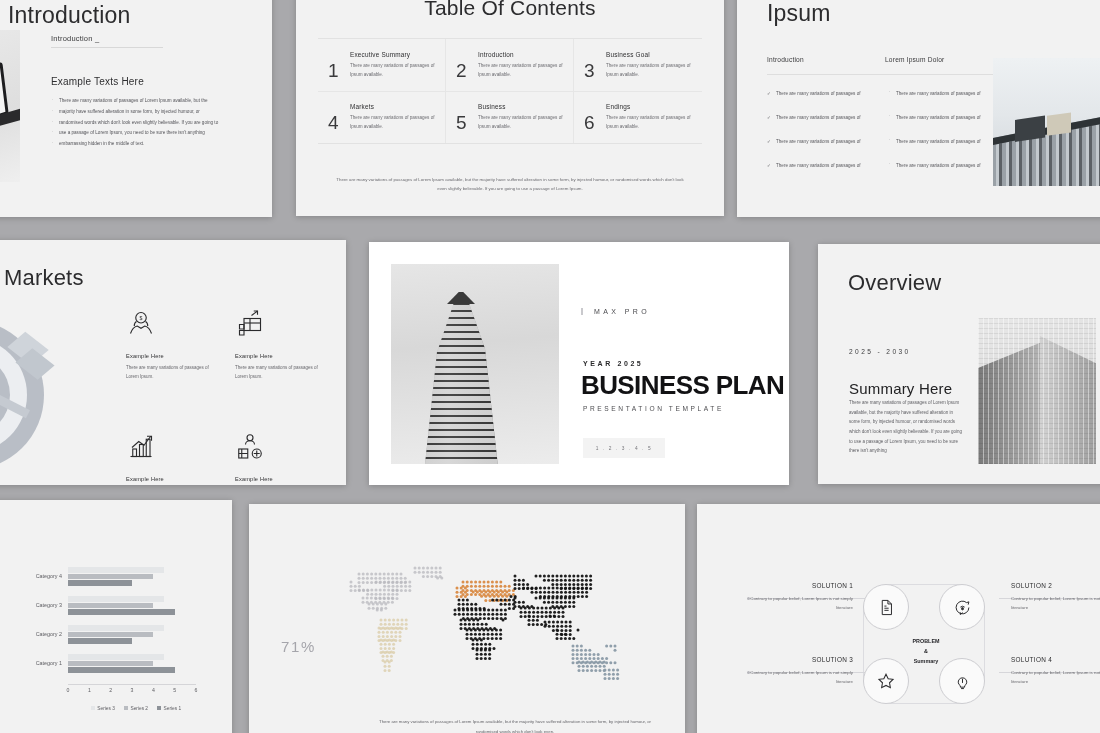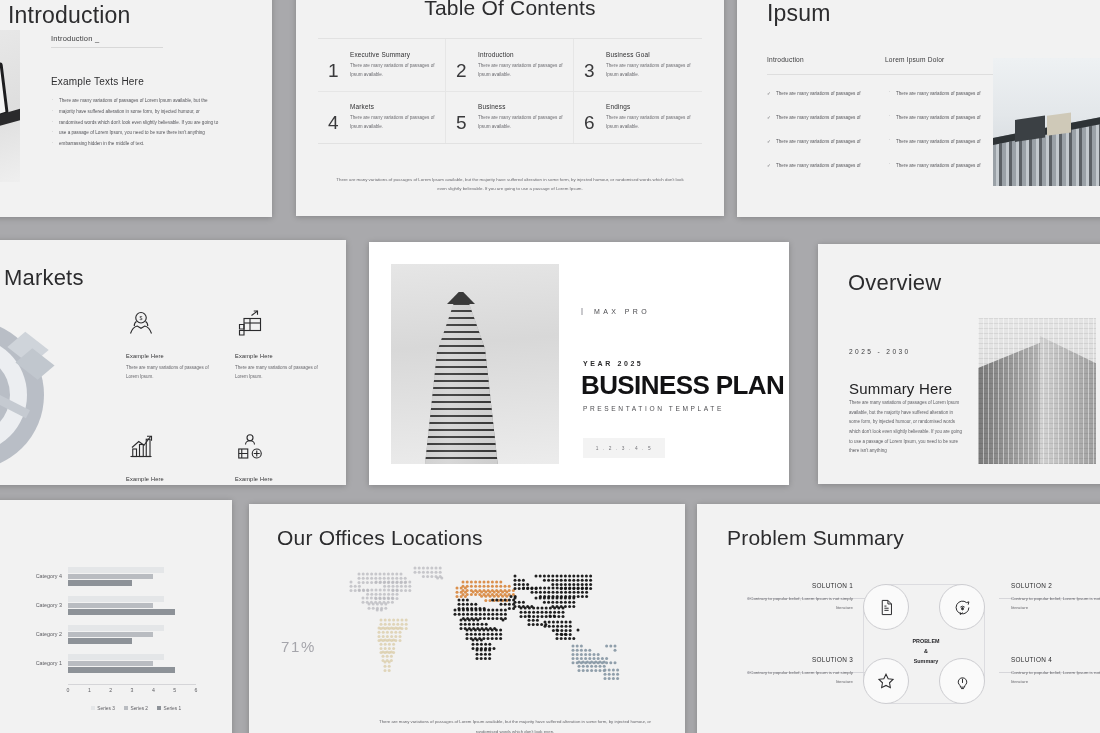--- a/index.html
+++ b/index.html
@@ -489,21 +489,20 @@
       <div class="ch-legend">
         <span class="lg3"><i></i><b style="font-weight:400">Series 3</b></span>
         <span class="lg2"><i></i><b style="font-weight:400">Series 2</b></span>
         <span class="lg1"><i></i><b style="font-weight:400">Series 1</b></span>
       </div>
     </div>
   </div>
 
   <div class="slide" id="s-map">
     <div class="slide-bg"></div>
-    <div class="s-title">Our Offices Locations</div>
     <div class="map-pct">71%</div>
     <div class="map-canvas">
       <svg viewBox="0 0 340 130" id="map-svg">
           <circle cx="30.0" cy="8.0" r="1.5" fill="#b8b8bd" opacity="0.75"></circle>
           <circle cx="34.2" cy="8.0" r="1.5" fill="#b8b8bd" opacity="0.75"></circle>
           <circle cx="38.4" cy="8.0" r="1.5" fill="#b8b8bd" opacity="0.75"></circle>
           <circle cx="42.6" cy="8.0" r="1.5" fill="#b8b8bd" opacity="0.75"></circle>
           <circle cx="46.8" cy="8.0" r="1.5" fill="#b8b8bd" opacity="0.75"></circle>
           <circle cx="51.0" cy="8.0" r="1.5" fill="#b8b8bd" opacity="0.75"></circle>
           <circle cx="55.2" cy="8.0" r="1.5" fill="#b8b8bd" opacity="0.75"></circle>
@@ -1215,21 +1214,20 @@
           <circle cx="280.2" cy="112.4" r="1.5" fill="#8a9aa6" opacity="0.95"></circle>
           <circle cx="284.4" cy="112.4" r="1.5" fill="#8a9aa6" opacity="0.95"></circle>
           <circle cx="288.6" cy="112.4" r="1.5" fill="#8a9aa6" opacity="0.95"></circle>
         </svg>
     </div>
     <div class="map-foot">There are many variations of passages  of Lorem Ipsum available, but the majority have suffered  alteration in some form, by injected humour, or randomised  words which don't look even.</div>
   </div>
 
   <div class="slide" id="s-prob">
     <div class="slide-bg"></div>
-    <div class="s-title">Problem Summary</div>
     <div class="pb">
       <div class="pb-ring"></div>
 
       <div class="pb-line l1"></div>
       <div class="pb-line l2"></div>
       <div class="pb-line l3"></div>
       <div class="pb-line l4"></div>
 
       <div class="pb-node n1">
         <svg width="17" height="17" viewBox="0 0 24 24" fill="none" stroke="#2b2b2d" stroke-width="1.4">

